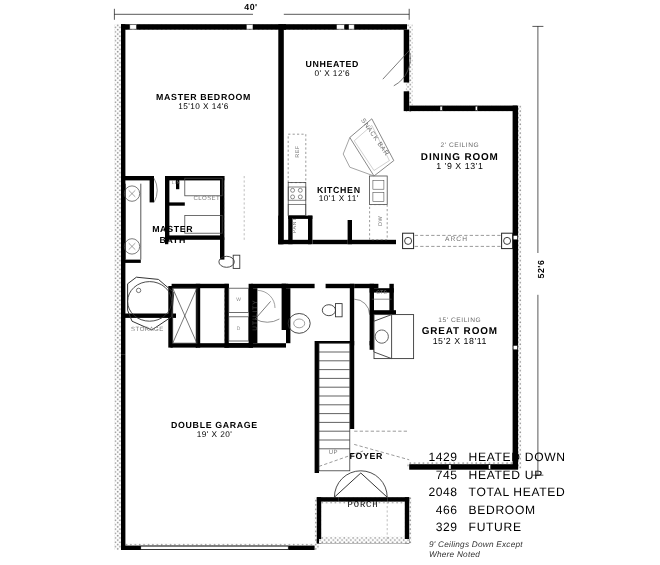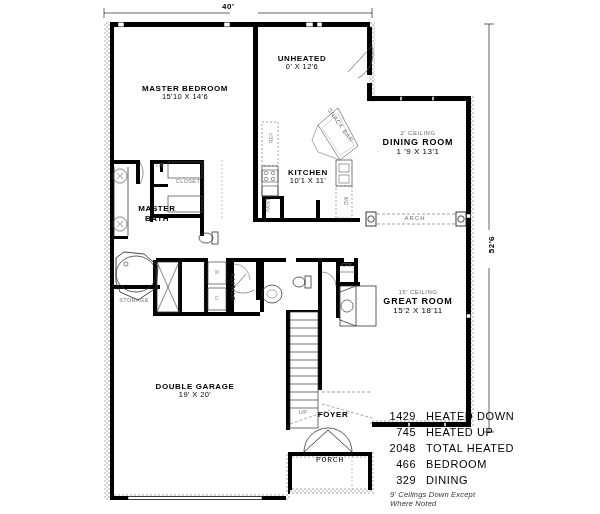--- a/index.html
+++ b/index.html
@@ -491,19 +491,19 @@
     <div class="area-row">
       <div class="area-num">2048</div>
       <div class="area-txt">TOTAL HEATED</div>
     </div>
     <div class="area-row">
       <div class="area-num">466</div>
       <div class="area-txt">BEDROOM</div>
     </div>
     <div class="area-row">
       <div class="area-num">329</div>
-      <div class="area-txt">DINING</div>
+      <div class="area-txt">FUTURE</div>
     </div>
   </div>
 
   <div class="footnote">9' Ceilings Down Except Where Noted</div>
 
 </div>
 
 </body></html>

